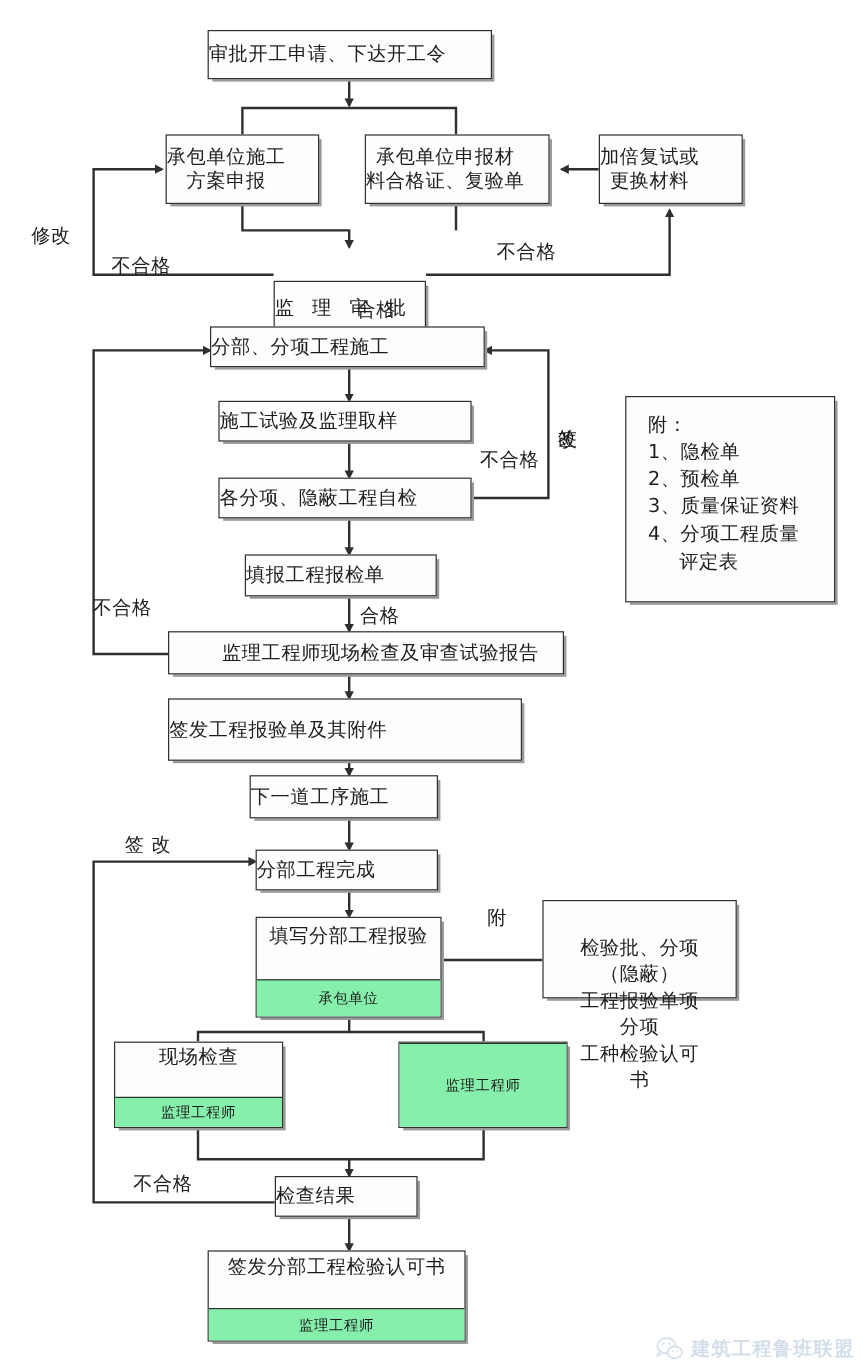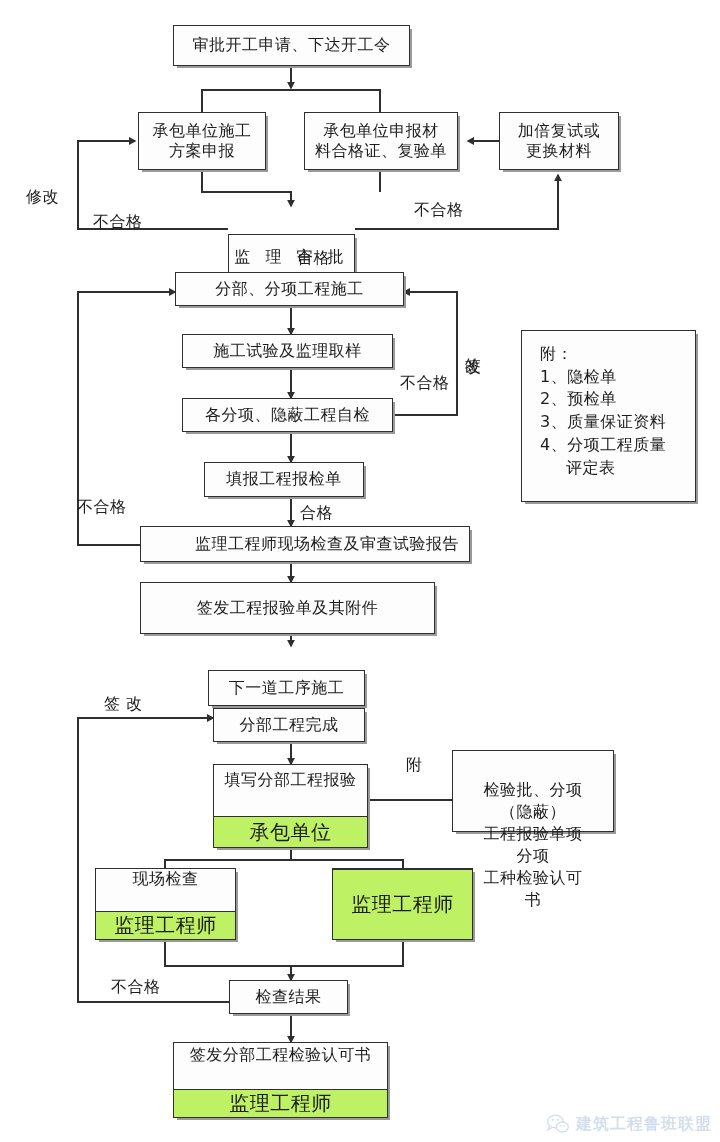--- a/index.html
+++ b/index.html
@@ -4,31 +4,31 @@
 <style>
   html,body{margin:0;padding:0;background:#ffffff;}
   body{width:720px;height:1142px;position:relative;overflow:hidden;
        font-family:"DejaVu Sans","Liberation Sans",sans-serif;}
   #canvas{position:absolute;left:0;top:0;width:720px;height:1142px;}
   svg#wires{position:absolute;left:0;top:0;width:720px;height:1142px;}
 
   .box{position:absolute;box-sizing:border-box;background:#fdfdfd;
        border:1.5px solid #2f2f2f;
        box-shadow:3px 3px 0 -1px #9a9a9a;
-       display:flex;align-items:center;justify-content:center;
+       display:flex;align-items:center;
        text-align:center;color:#1d1d1d;line-height:1.26;
        font-size:16px;letter-spacing:.5px;}
   .stack{position:absolute;box-sizing:border-box;
          border:1.5px solid #2f2f2f;background:#fdfdfd;
          box-shadow:3px 3px 0 -1px #9a9a9a;display:flex;flex-direction:column;gap:21px;}
   .stack .top{flex:1;display:flex;align-items:center;justify-content:center;
               font-size:16px;color:#1d1d1d;letter-spacing:.5px;}
   .stack .bot{flex:1;display:flex;align-items:center;justify-content:center;
-              font-size:20px;color:#1d1d1d;letter-spacing:.5px;
-              background:#bef264;border-top:1.5px solid #2f2f2f;}
+              font-size:12px;color:#1d1d1d;letter-spacing:.5px;
+              background:#86efac;border-top:1.5px solid #2f2f2f;}
   .lbl{position:absolute;font-size:16px;color:#1d1d1d;white-space:nowrap;
        letter-spacing:.5px;}
   .lbl.vert{writing-mode:vertical-rl;text-orientation:upright;white-space:normal;
             line-height:1.05;letter-spacing:1px;}
   .annex{position:absolute;box-sizing:border-box;border:1.5px solid #2f2f2f;
          background:#fdfdfd;box-shadow:3px 3px 0 -1px #9a9a9a;
          padding:12px 10px 10px 18px;font-size:16px;color:#1d1d1d;
          line-height:1.42;letter-spacing:.5px;}
   .annex .row{white-space:nowrap;}
   .annex .row.ind{padding-left:26px;}
@@ -132,21 +132,21 @@
   </div>
 
   <div class="box" style="left:140px;top:526px;width:330px;height:36px;padding-left:44px;">
     <span>监理工程师现场检查及审查试验报告</span>
   </div>
 
   <div class="box" style="left:140px;top:582px;width:295px;height:52px;">
     <span>签发工程报验单及其附件</span>
   </div>
 
-  <div class="box" style="left:208px;top:646px;width:157px;height:36px;margin-top:24px;">
+  <div class="box" style="left:208px;top:646px;width:157px;height:36px;">
     <span>下一道工序施工</span>
   </div>
 
   <div class="box" style="left:213px;top:708px;width:152px;height:34px;">
     <span>分部工程完成</span>
   </div>
 
   <div class="stack" style="left:213px;top:764px;width:155px;height:84px;">
     <div class="top">填写分部工程报验</div>
     <div class="bot">承包单位</div>

